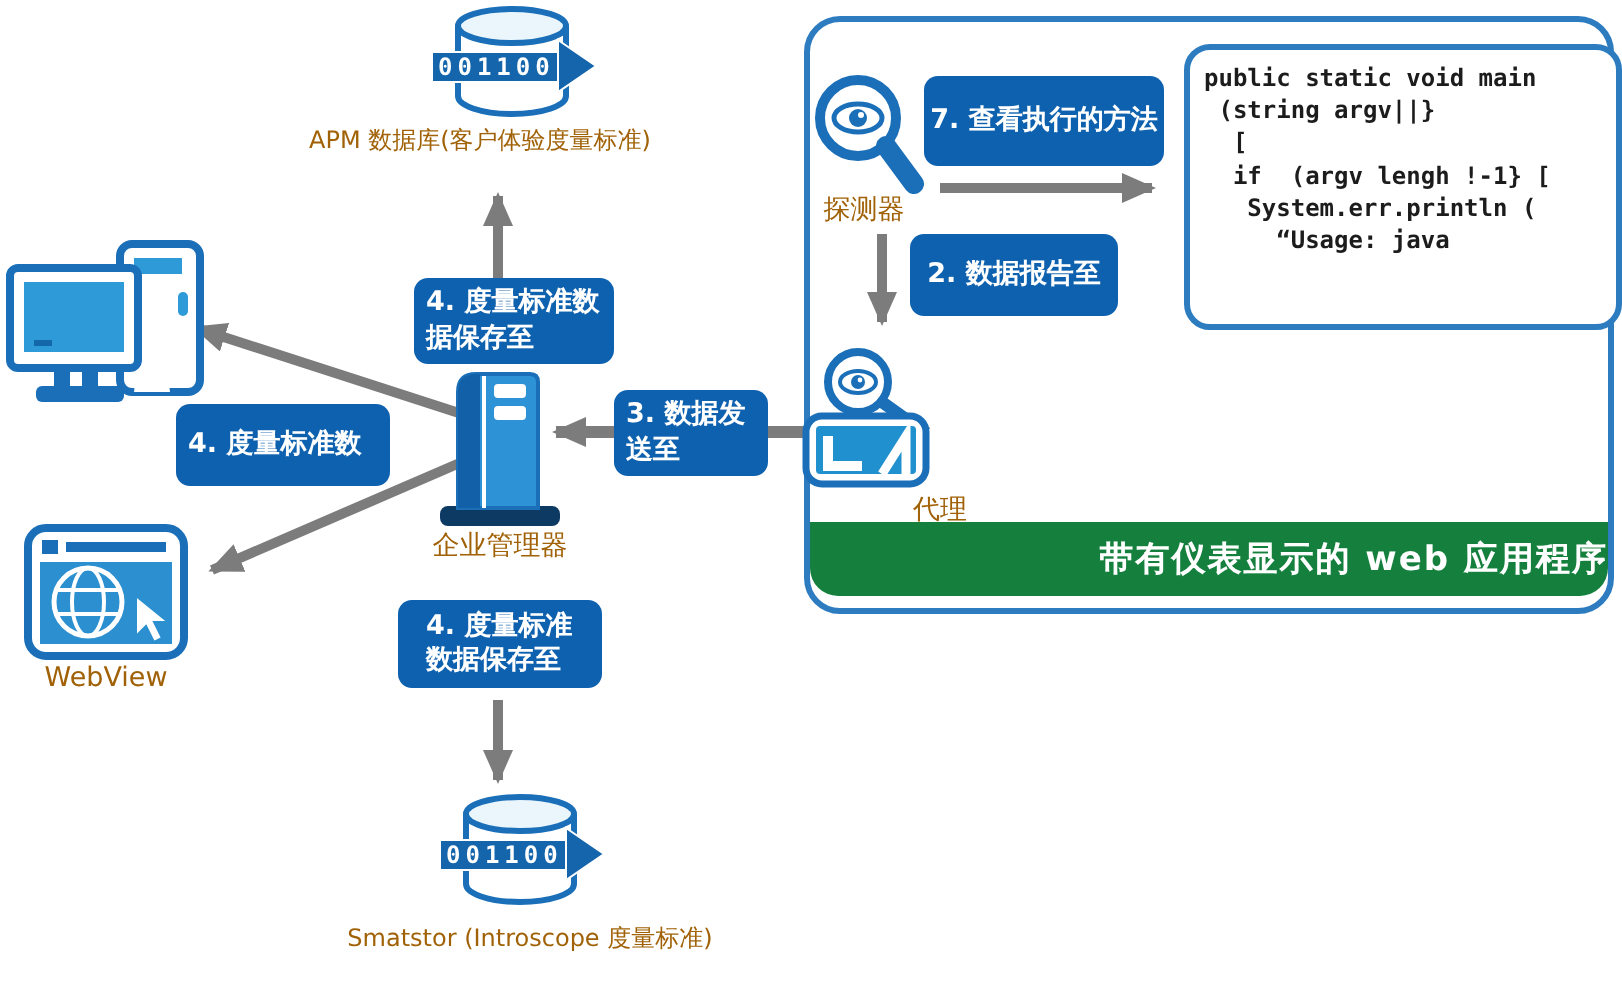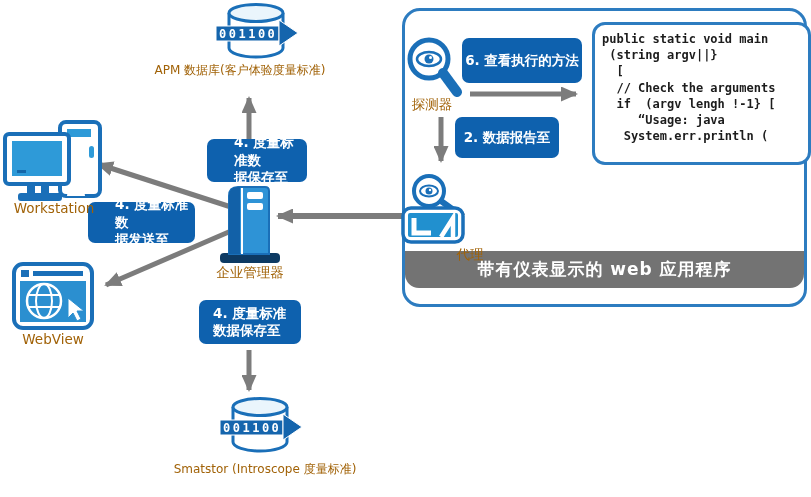--- a/index.html
+++ b/index.html
@@ -7,23 +7,23 @@
     position:relative;width:811px;height:497px;background:#fff;overflow:hidden;
     font-family:"DejaVu Sans","Liberation Sans",sans-serif;
   }
   .abs{position:absolute;}
   
   #webapp-panel{
     left:402px;top:8px;width:399px;height:293px;
     background:#fff;border:3px solid #2d7cc0;border-radius:18px;z-index:0;
   }
   #webapp-banner{
-    position:absolute;left:0;bottom:16px;width:100%;height:37px;
-    background:#737373;border-radius:0 0 14px 14px;
-    display:flex;align-items:center;justify-content:center;
+    position:absolute;left:0;bottom:6px;width:100%;height:37px;
+    background:#15803d;border-radius:0 0 14px 14px;
+    display:flex;align-items:center;justify-content:flex-end;
     color:#fff;font-weight:bold;font-size:17px;letter-spacing:1px;
   }
   
   #code-block{
     left:592px;top:22px;width:219px;height:143px;z-index:1;
     background:#fff;border:3px solid #2d7cc0;border-radius:13px;
     box-sizing:border-box;padding:6px 2px 4px 7px;
     font-family:"DejaVu Sans Mono","Liberation Mono",monospace;
     font-size:12px;font-weight:bold;color:#1c1c1c;line-height:16.2px;
   }
@@ -31,21 +31,21 @@
   
   #arrow-layer{left:0;top:0;width:811px;height:497px;z-index:2;pointer-events:none;}
   
   .step-box{
     background:#0e61ae;border-radius:7px;color:#fff;font-weight:bold;
     font-size:13.5px;line-height:17.5px;z-index:3;
     display:flex;flex-direction:column;justify-content:center;
     box-sizing:border-box;
   }
   .center-text{align-items:center;text-align:center;}
-  .left-text{padding-left:27px;}
+  .left-text{padding-left:6px;}
   
   .node-label{z-index:3;color:#a16207;text-align:center;}
   .lbl-13{font-size:13.5px;}
   .lbl-12{font-size:12px;}
   .icon{z-index:3;}
 </style>
 </head>
 <body>
 
 <div id="stage">
@@ -53,54 +53,56 @@
   <div id="webapp-panel" class="abs">
     <div id="webapp-banner">
       <span>带有仪表显示的 web 应用程序</span>
     </div>
   </div>
 
   <div id="code-block" class="abs">
     <div class="code-line">public static void main</div>
     <div class="code-line"> (string argv||}</div>
     <div class="code-line">  [</div>
-    <div class="code-line">  // Check the arguments</div>
     <div class="code-line">  if  (argv lengh !-1} [</div>
+    <div class="code-line">   System.err.println (</div>
     <div class="code-line">     “Usage: java</div>
-    <div class="code-line">   System.err.println (</div>
   </div>
 
   <svg id="arrow-layer" class="abs" width="811" height="497" viewBox="0 0 811 497">
     <defs>
       <marker id="ah" markerUnits="userSpaceOnUse" markerWidth="17" markerHeight="15" refX="15" refY="7.5" orient="auto">
         <path d="M0,0 L17,7.5 L0,15 Z" fill="#7c7c7c"></path>
       </marker>
     </defs>
     <line x1="470" y1="94" x2="576" y2="94" stroke="#7c7c7c" stroke-width="5" marker-end="url(#ah)"></line>
     <line x1="441" y1="117" x2="441" y2="161" stroke="#7c7c7c" stroke-width="5" marker-end="url(#ah)"></line>
     <line x1="410" y1="216" x2="278" y2="216" stroke="#7c7c7c" stroke-width="6" marker-end="url(#ah)"></line>
     <line x1="249" y1="181" x2="249" y2="98" stroke="#7c7c7c" stroke-width="5" marker-end="url(#ah)"></line>
     <line x1="231" y1="207" x2="98" y2="164" stroke="#7c7c7c" stroke-width="5" marker-end="url(#ah)"></line>
     <line x1="231" y1="231" x2="106" y2="285" stroke="#7c7c7c" stroke-width="5" marker-end="url(#ah)"></line>
     <line x1="249" y1="350" x2="249" y2="390" stroke="#7c7c7c" stroke-width="5" marker-end="url(#ah)"></line>
   </svg>
 
   <div class="abs step-box center-text" style="left:462px;top:38px;width:120px;height:45px;">
-    <span>6. 查看执行的方法</span>
+    <span>7. 查看执行的方法</span>
   </div>
   <div class="abs step-box center-text" style="left:455px;top:117px;width:104px;height:41px;">
     <span>2. 数据报告至</span>
+  </div>
+  <div class="abs step-box left-text" style="left:307px;top:195px;width:77px;height:43px;">
+    <span>3. 数据发</span>
+    <span>送至</span>
   </div>
   <div class="abs step-box left-text" style="left:207px;top:139px;width:100px;height:43px;">
     <span>4. 度量标准数</span>
     <span>据保存至</span>
   </div>
   <div class="abs step-box left-text" style="left:88px;top:202px;width:107px;height:41px;">
     <span>4. 度量标准数</span>
-    <span>据发送至</span>
   </div>
   <div class="abs step-box left-text" style="left:199px;top:300px;width:102px;height:44px;padding-left:14px;">
     <span>4. 度量标准</span>
     <span>数据保存至</span>
   </div>
 
   <svg class="abs icon" style="left:216px;top:2px;" width="84" height="60" viewBox="0 0 84 60">
     <path d="M13,11 L13,46 A27,9 0 0 0 67,46 L67,11" fill="#fff" stroke="#1a6fb8" stroke-width="3"></path>
     <ellipse cx="40" cy="11" rx="27" ry="8.5" fill="#eaf5fc" stroke="#1a6fb8" stroke-width="3"></ellipse>
     <rect x="0" y="24" width="63" height="15" fill="#1565ad" stroke="#fff" stroke-width="1"></rect>
@@ -114,21 +116,20 @@
     <rect x="64" y="9" width="24" height="8" fill="#2e9ad8"></rect>
     <rect x="86" y="26" width="5" height="12" rx="2.5" fill="#2e9ad8"></rect>
     <path d="M64,76 a9,9 0 0 1 18,0 Z" fill="#fff"></path>
     <rect x="24" y="62" width="8" height="12" fill="#1a6fb8"></rect>
     <rect x="38" y="62" width="8" height="12" fill="#1a6fb8"></rect>
     <rect x="15" y="73" width="44" height="8" rx="3" fill="#1a6fb8"></rect>
     <rect x="2" y="14" width="64" height="50" rx="4" fill="#fff" stroke="#1a6fb8" stroke-width="4"></rect>
     <rect x="9" y="21" width="50" height="35" fill="#2e9ad8"></rect>
     <rect x="14" y="50" width="9" height="3" fill="#1467a9"></rect>
   </svg>
-  <div class="abs node-label lbl-13" style="left:2px;top:200px;width:104px;">Workstation</div>
 
   <svg class="abs icon" style="left:12px;top:262px;" width="82" height="68" viewBox="0 0 82 68">
     <rect x="2" y="2" width="78" height="64" rx="9" fill="#fff" stroke="#1a6fb8" stroke-width="4"></rect>
     <rect x="9" y="8" width="8" height="7" fill="#1a6fb8"></rect>
     <rect x="21" y="9" width="50" height="5" fill="#1a6fb8"></rect>
     <rect x="8" y="19" width="66" height="41" fill="#2b8fd0"></rect>
     <circle cx="32" cy="39" r="17" fill="none" stroke="#fff" stroke-width="2.5"></circle>
     <ellipse cx="32" cy="39" rx="8" ry="17" fill="none" stroke="#fff" stroke-width="2"></ellipse>
     <line x1="16" y1="33" x2="48" y2="33" stroke="#fff" stroke-width="2"></line>
     <line x1="16" y1="45" x2="48" y2="45" stroke="#fff" stroke-width="2"></line>

